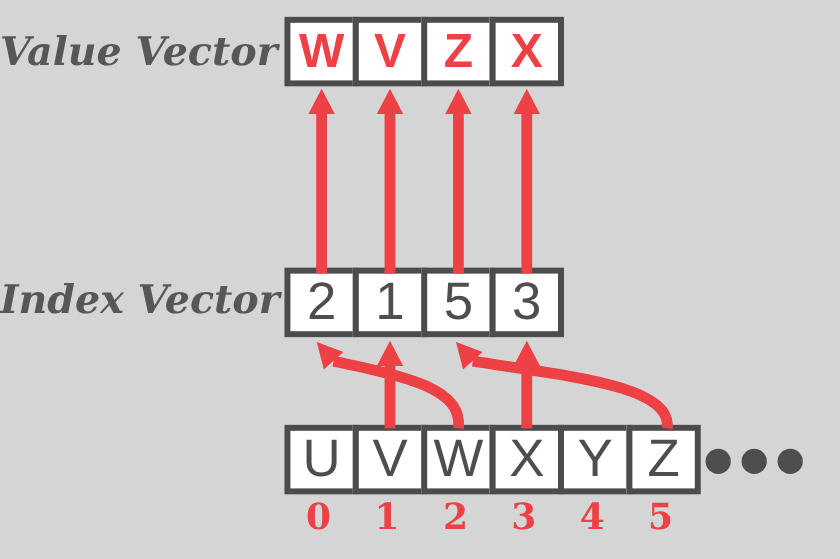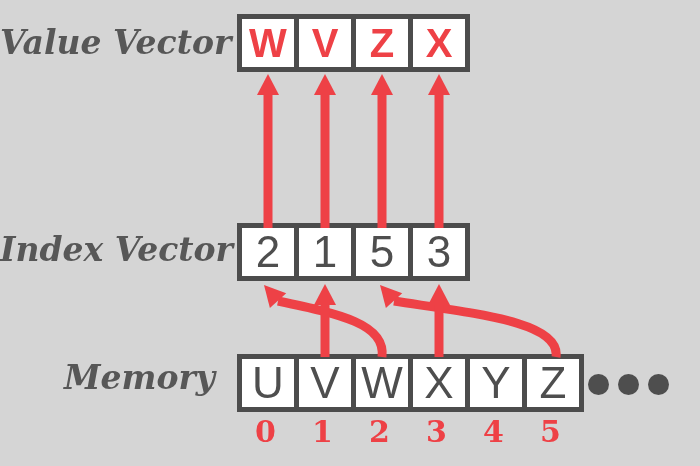--- a/index.html
+++ b/index.html
@@ -87,21 +87,20 @@
   }
   .arrow-head{fill:var(--red);}
 </style>
 </head>
 <body>
 
 <div class="stage">
 
   <div class="row-label" style="top:25px;">Value Vector</div>
   <div class="row-label" style="top:232px;">Index Vector</div>
-  <div class="row-label" style="top:360px;">Memory</div>
 
   <div class="cell-row" style="left:237px;top:14px;">
     <div class="cell red-letter">W</div>
     <div class="cell red-letter">V</div>
     <div class="cell red-letter">Z</div>
     <div class="cell red-letter">X</div>
   </div>
 
   <div class="cell-row" style="left:237px;top:223px;">
     <div class="cell">2</div>

